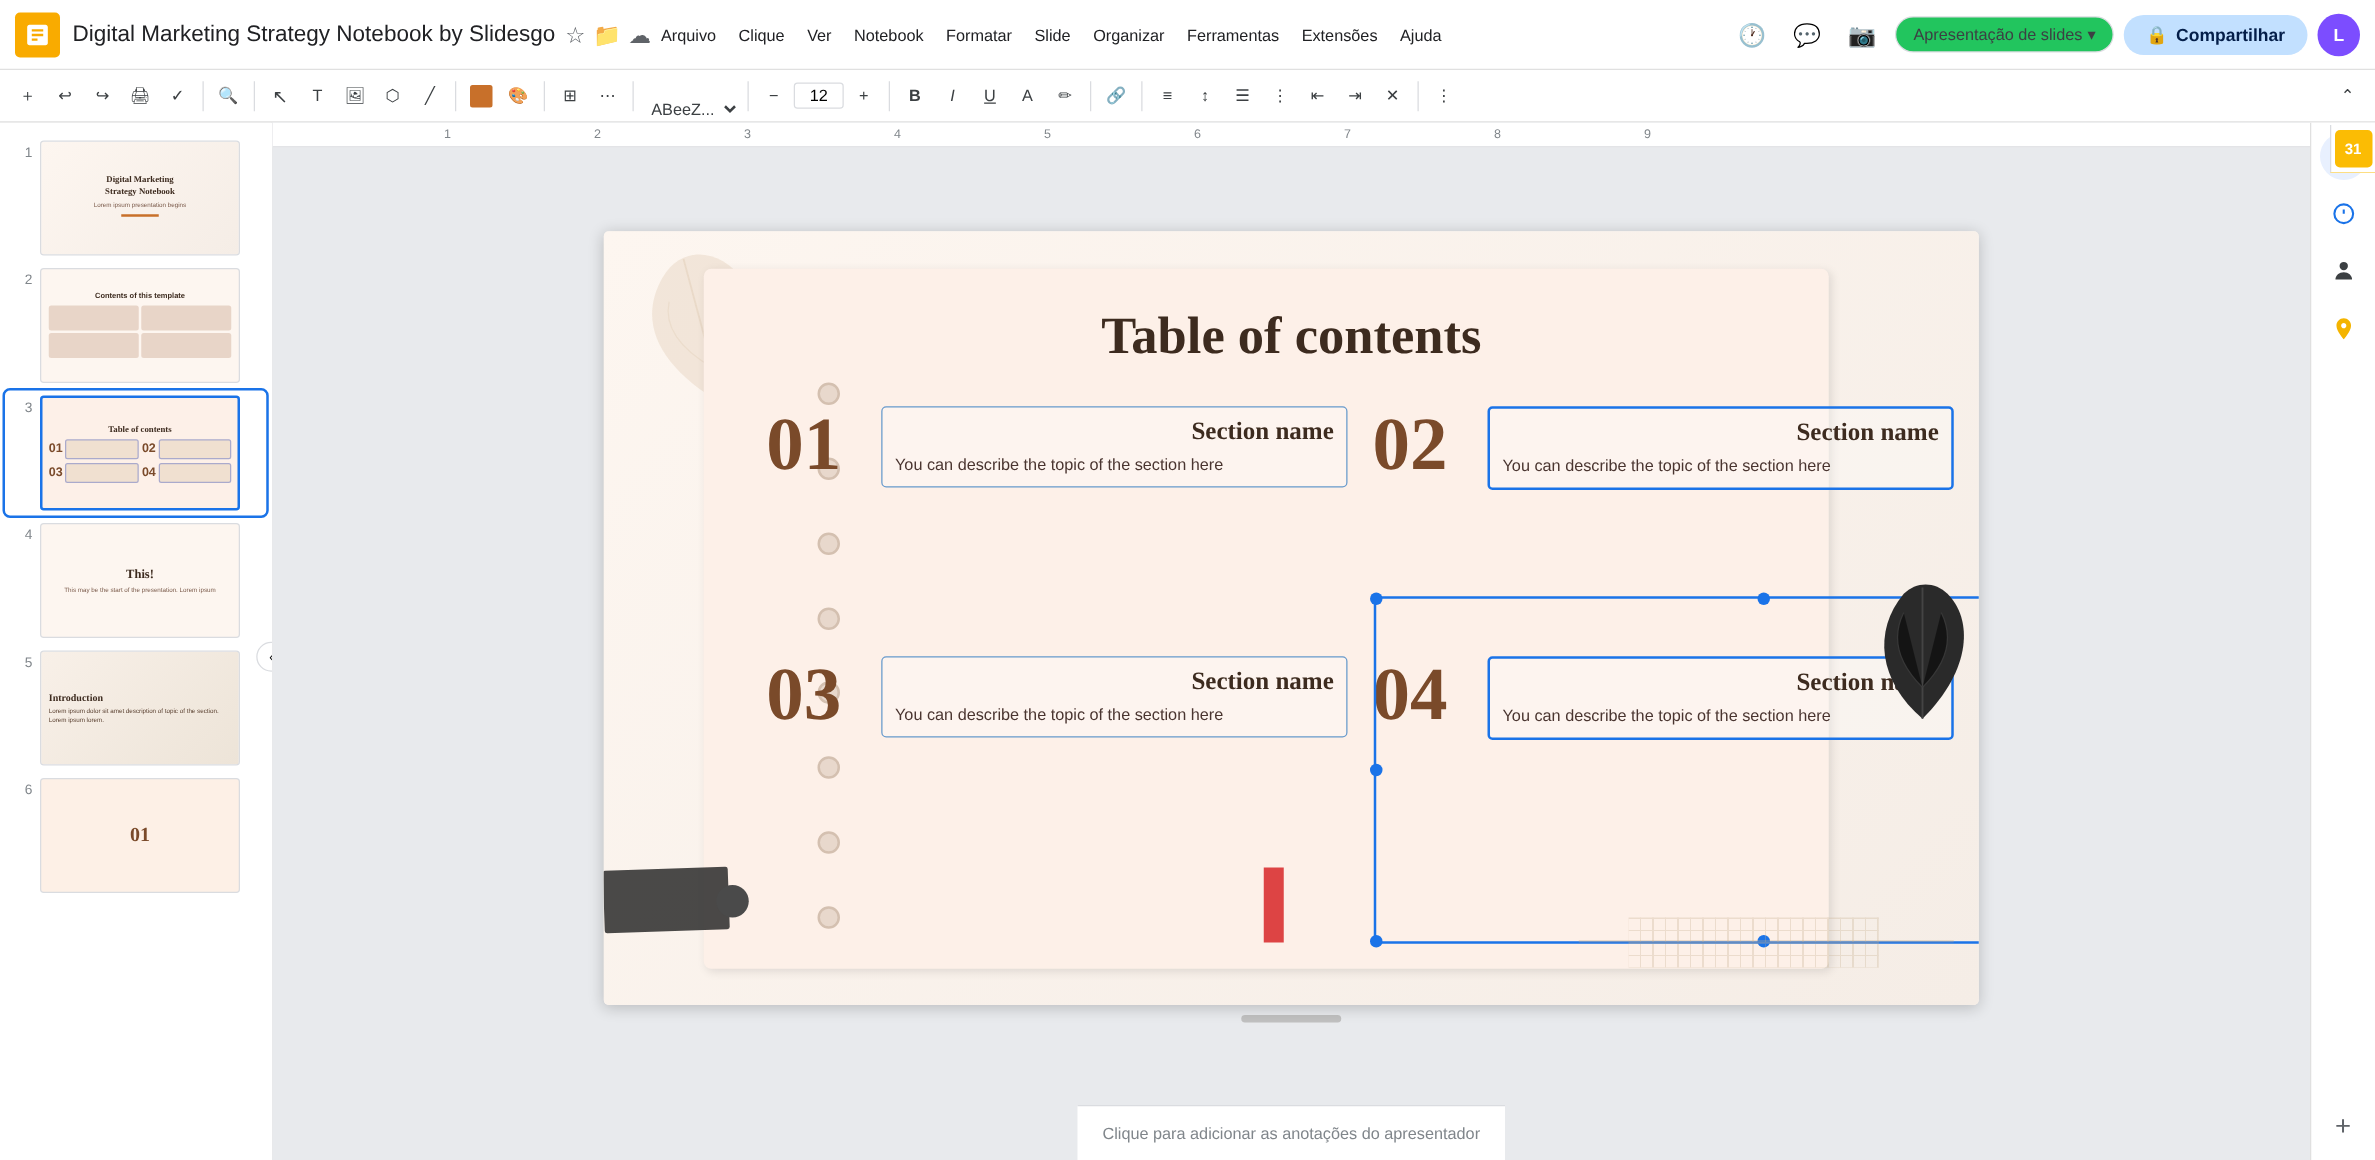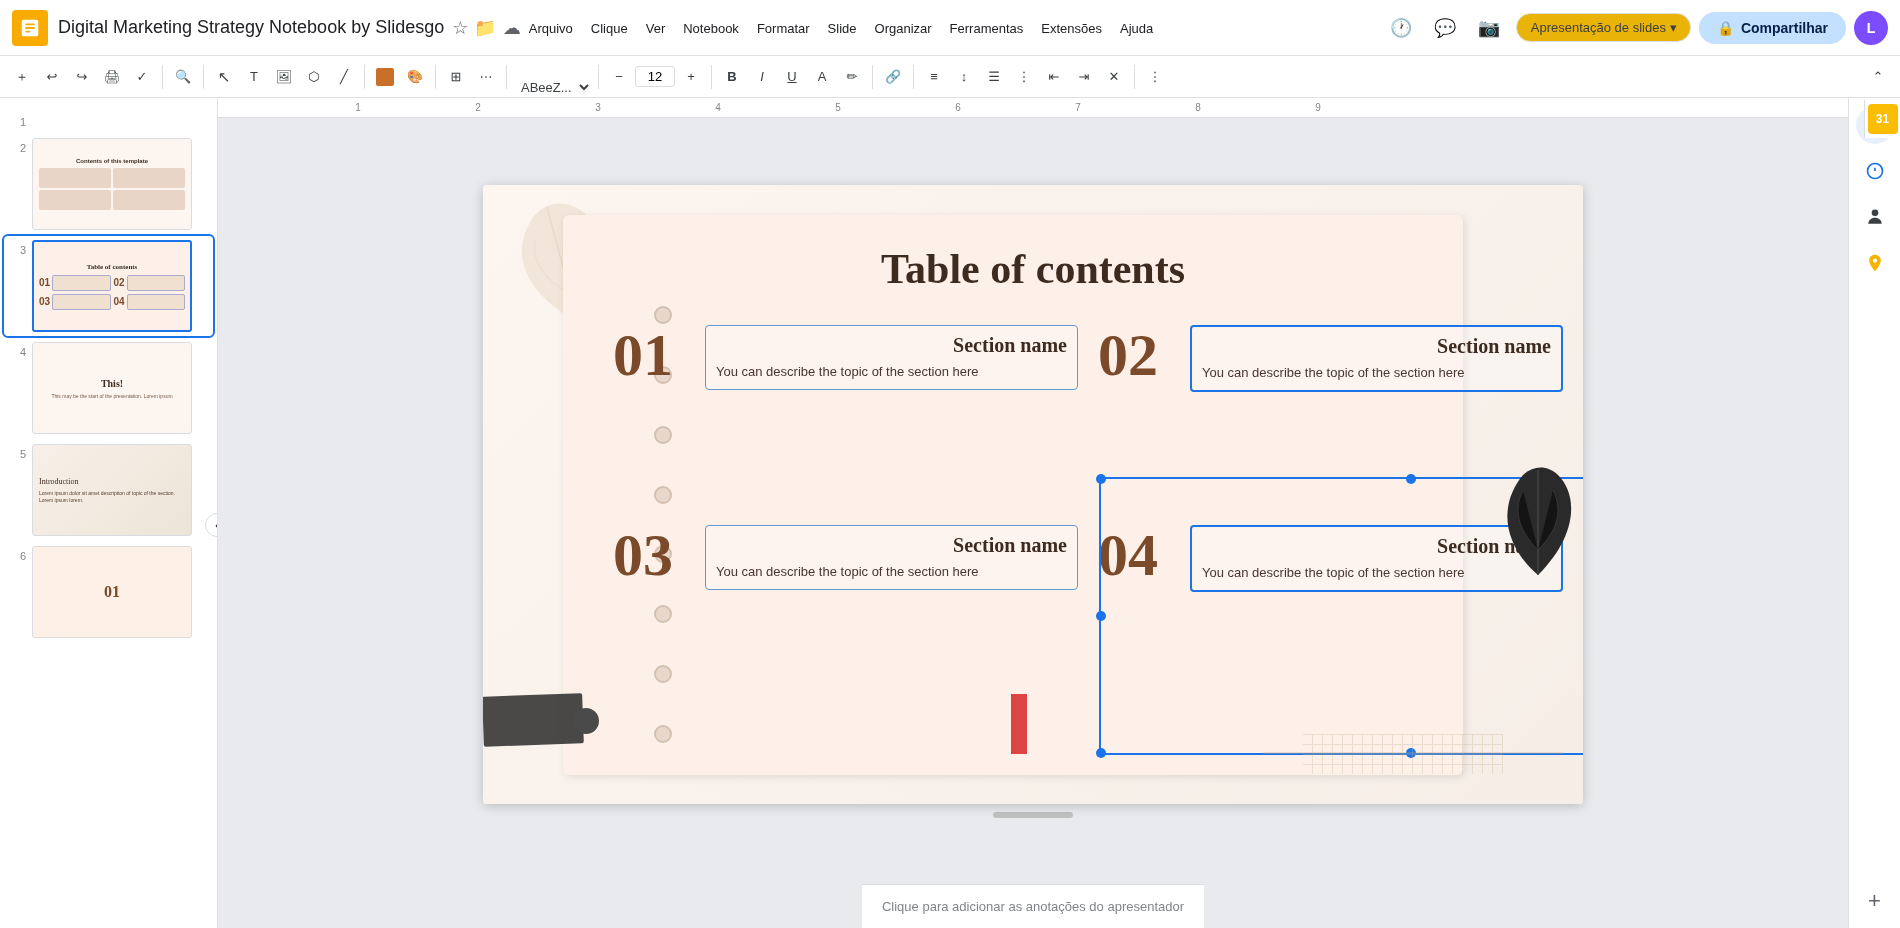--- a/index.html
+++ b/index.html
@@ -42,21 +42,21 @@
     .top-right { display: flex; align-items: center; gap: 8px; margin-left: auto; }
     .icon-btn {
       width: 36px; height: 36px; border-radius: 50%;
       display: flex; align-items: center; justify-content: center;
       cursor: pointer; border: none; background: transparent;
       font-size: 18px; color: #5f6368;
     }
     .present-btn {
       display: flex; align-items: center; gap: 4px;
       border: 1.5px solid #dadce0; border-radius: 20px;
-      padding: 6px 14px; background: #eab308; cursor: pointer;
+      padding: 6px 14px; background: #22c55e; cursor: pointer;
       font-size: 13px; color: #3c4043;
     }
     .share-btn {
       background: #c2e0ff; border: none; border-radius: 20px;
       padding: 8px 18px; font-size: 14px; color: #041e49;
       font-weight: 600; cursor: pointer; display: flex; align-items: center; gap: 6px;
     }
     .avatar {
       width: 34px; height: 34px; border-radius: 50%;
       background: #7c4dff; display: flex; align-items: center; justify-content: center;
@@ -394,20 +394,27 @@
   <button class="tb-btn" style="margin-left:auto;">⌃</button>
 </div>
 
 <div class="main-content">
 
   <div class="sidebar" style="position:relative;">
     <div class="collapse-btn">‹</div>
 
     <div class="slide-thumb">
       <span class="slide-num">1</span>
+      <div class="thumb-img thumb-slide-1">
+        <div style="text-align:center;padding:6px;">
+          <div style="font-size:7px;font-weight:bold;color:#3d2b1f;font-family:Georgia,serif;line-height:1.3;">Digital Marketing<br>Strategy Notebook</div>
+          <div style="font-size:5px;color:#7a5a4a;margin-top:3px;">Lorem ipsum presentation begins</div>
+          <div style="width:30px;height:2px;background:#c8702a;margin:4px auto;"></div>
+        </div>
+      </div>
     </div>
 
     <div class="slide-thumb">
       <span class="slide-num">2</span>
       <div class="thumb-img thumb-slide-2">
         <div style="padding:6px;width:100%;">
           <div style="font-size:6px;font-weight:bold;color:#3d2b1f;text-align:center;margin-bottom:4px;">Contents of this template</div>
           <div style="display:grid;grid-template-columns:1fr 1fr;gap:2px;">
             <div style="height:20px;background:#e8d5c8;border-radius:2px;"></div>
             <div style="height:20px;background:#e8d5c8;border-radius:2px;"></div>
@@ -452,21 +459,21 @@
           <div style="font-size:10px;font-weight:bold;color:#3d2b1f;font-family:Georgia,serif;">This!</div>
           <div style="font-size:5px;color:#7a5a4a;margin-top:4px;">This may be the start of the presentation. Lorem ipsum</div>
         </div>
       </div>
     </div>
 
     <div class="slide-thumb">
       <span class="slide-num">5</span>
       <div class="thumb-img thumb-slide-5">
         <div style="padding:6px;">
-          <div style="font-size:8px;font-weight:normal;color:#3d2b1f;font-family:Georgia,serif;margin-bottom:4px;">Introduction</div>
+          <div style="font-size:8px;font-weight:bold;color:#3d2b1f;font-family:Georgia,serif;margin-bottom:4px;">Introduction</div>
           <div style="font-size:5px;color:#5a4030;line-height:1.3;">Lorem ipsum dolor sit amet description of topic of the section. Lorem ipsum lorem.</div>
         </div>
       </div>
     </div>
 
     <div class="slide-thumb">
       <span class="slide-num">6</span>
       <div class="thumb-img thumb-slide-6">
         <div style="text-align:center;padding:8px;">
           <div style="font-size:16px;font-weight:bold;color:#7a4a2a;font-family:Georgia,serif;">01</div>

